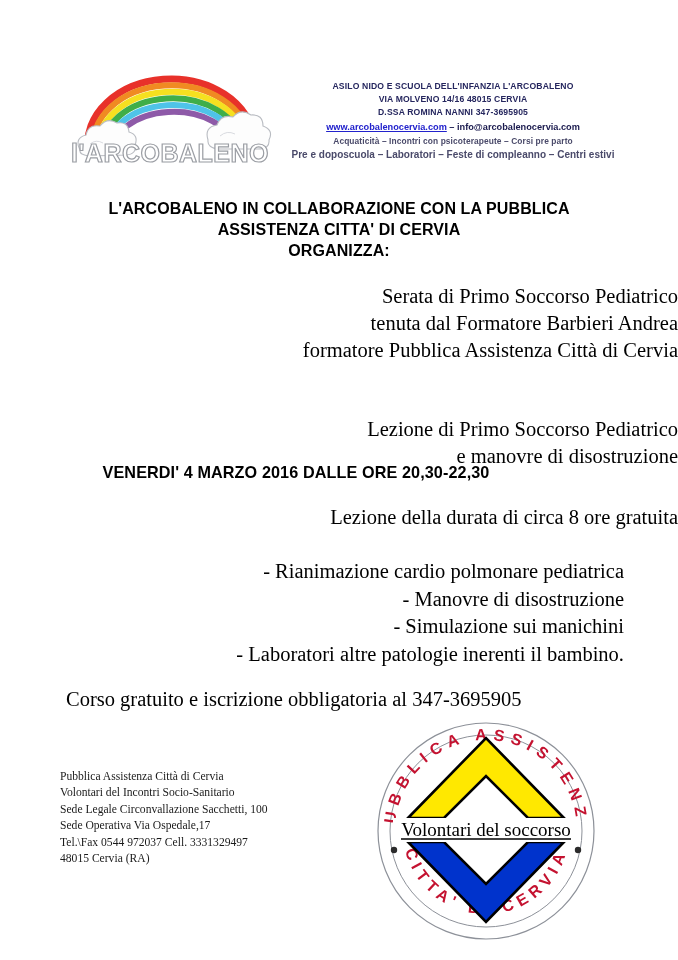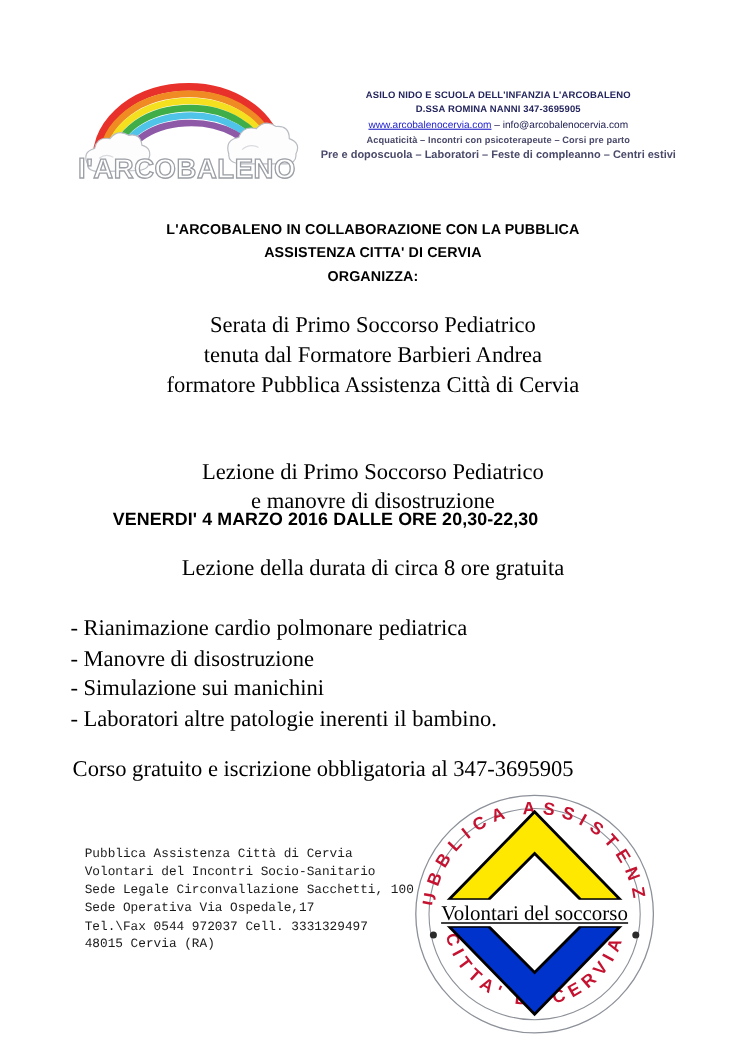--- a/index.html
+++ b/index.html
@@ -44,21 +44,21 @@
   }
   .header-text .hline {
     font-size: 8.6px;
     font-weight: bold;
     letter-spacing: 0.15px;
     line-height: 13.2px;
     white-space: nowrap;
   }
   .header-text .hweb {
     font-size: 9.2px;
-    font-weight: normal;
+    font-weight: bold;
     line-height: 15px;
     white-space: nowrap;
     color: #1a1a4e;
   }
   .header-text .hweb a,
   .header-text .hweb .url {
     color: #2222cc;
     text-decoration: underline;
   }
   .header-text .hserv {
@@ -76,32 +76,32 @@
 
   
   .title-block {
     position: absolute;
     left: 0;
     top: 198px;
     width: 678px;
     text-align: center;
     font-family: "Liberation Sans", "DejaVu Sans", sans-serif;
     font-weight: bold;
-    font-size: 13px;
+    font-size: 16px;
     line-height: 21px;
     letter-spacing: 0.1px;
     color: #000;
   }
 
   
   .serif-center {
     position: absolute;
     left: 0;
     width: 678px;
-    text-align: center;
+    text-align: right;
     font-family: "Liberation Serif", "DejaVu Serif", serif;
     font-size: 20.5px;
     line-height: 27px;
     color: #000;
   }
   .block-serata { top: 283px; }
   .block-lezione { top: 384px; margin-top: 32px; }
   .block-durata  { top: 504px; }
 
   .date-line {
@@ -121,45 +121,44 @@
   .bullets {
     position: absolute;
     left: 64px;
     top: 558px;
     width: 560px;
     font-family: "Liberation Serif", "DejaVu Serif", serif;
     font-size: 20.5px;
     line-height: 27.5px;
     color: #000;
   }
-  .bullets .bline { white-space: nowrap; }
+  .bullets .bline { white-space: nowrap; text-align: right; }
 
   .enroll {
     position: absolute;
     left: 66px;
     top: 686px;
     width: 600px;
     font-family: "Liberation Serif", "DejaVu Serif", serif;
     font-size: 20.5px;
     line-height: 27px;
     color: #000;
     white-space: nowrap;
   }
 
   
   .footer-address {
     position: absolute;
     left: 60px;
     top: 769px;
     width: 320px;
-    font-family: Liberation Mono, monospace;
+    font-family: Liberation Serif, serif;
     font-size: 11.6px;
     line-height: 16.4px;
     color: #1a1a1a;
-    margin-left: 17px;
   }
   .footer-address .fline { white-space: nowrap; }
 
   
   .pa-seal {
     position: absolute;
     left: 375px;
     top: 720px;
     width: 222px;
     height: 222px;
@@ -197,20 +196,21 @@
           <path d="M150 76 q-4 -13 9 -15 q4 -11 16 -8 q8 -9 18 -2 q12 -1 12 11 q11 4 6 14 q1 9 -11 9 l-39 0 q-12 -1 -11 -9 z" fill="#fdfdfd" stroke="#b9bcc2" stroke-width="1.1"></path>
           <path d="M162 72 q7 -6 15 -2" fill="none" stroke="#d9dbe0" stroke-width="1"></path>
         </g>
 
         <text x="112" y="98" text-anchor="middle" font-family="'Liberation Sans','DejaVu Sans',sans-serif" font-size="25" font-weight="bold" letter-spacing="0.5" fill="#ffffff" stroke="#9b9ea4" stroke-width="1.2">l'ARCOBALENO</text>
       </svg>
     </div>
 
     <div class="header-text">
       <div class="hline">ASILO NIDO E SCUOLA DELL'INFANZIA L'ARCOBALENO</div>
+      <div class="hline">VIA MOLVENO 14/16 48015 CERVIA</div>
       <div class="hline">D.SSA ROMINA NANNI 347-3695905</div>
       <div class="hweb"><span class="url">www.arcobalenocervia.com</span><span> – </span><span>info@arcobalenocervia.com</span></div>
       <div class="hserv">Acquaticità – Incontri con psicoterapeute – Corsi pre parto</div>
       <div class="hserv wide">Pre e doposcuola – Laboratori – Feste di compleanno – Centri estivi</div>
     </div>
   </div>
 
   <div class="title-block">
     <div>L'ARCOBALENO IN COLLABORAZIONE CON LA PUBBLICA</div>
     <div>ASSISTENZA CITTA' DI CERVIA</div>

